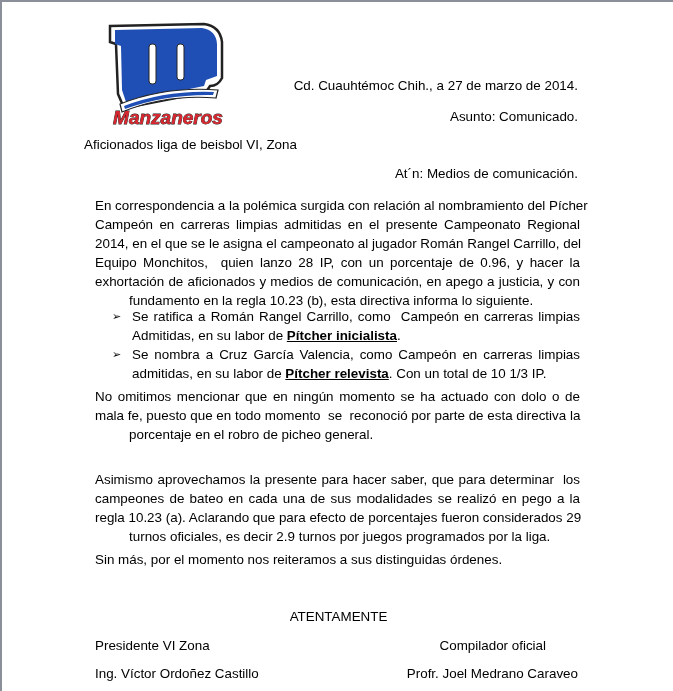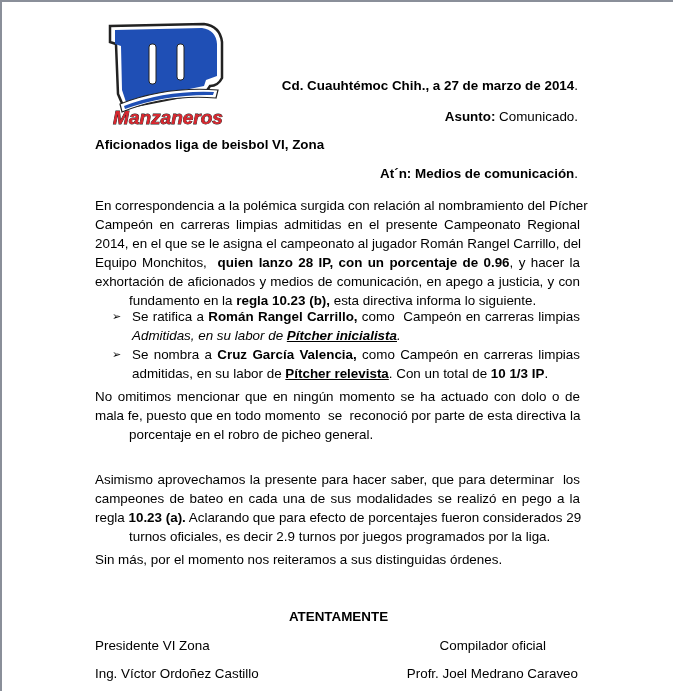--- a/index.html
+++ b/index.html
@@ -26,21 +26,21 @@
       background: #fff;
     }
     .logo {
       position: absolute;
       left: 104px;
       top: 18px;
       width: 124px;
       height: 110px;
     }
     .abs { position: absolute; white-space: nowrap; }
-    b { font-weight: bold; }
+    b { font-weight: normal; }
     .right-line { right: 95px; text-align: right; }
     .para {
       position: absolute;
       left: 93px;
       width: 485px;
       line-height: 19px;
       text-align: justify;
       text-align-last: left;
     }
     .para .line {
@@ -95,42 +95,42 @@
   </svg>
 
   <div class="abs right-line" style="top:76px;">
     <b>Cd. Cuauhtémoc Chih., a 27 de marzo de 2014</b><span>.</span>
   </div>
 
   <div class="abs right-line" style="top:107px;">
     <b>Asunto:</b><span> Comunicado.</span>
   </div>
 
-  <div class="abs" style="left:93px; top:135px;">
+  <div class="abs" style="left:82px; top:135px;">
     <b>Aficionados liga de beisbol VI, Zona</b>
   </div>
 
   <div class="abs right-line" style="top:164px;margin-left:40px;">
     <b>At´n: Medios de comunicación</b><span>.</span>
   </div>
 
   <div class="para" style="top:194px;">
     <span class="line">En correspondencia a la polémica surgida con relación al nombramiento del Pícher</span>
     <span class="line">Campeón en carreras limpias admitidas en el presente Campeonato Regional</span>
     <span class="line">2014, en el que se le asigna el campeonato al jugador Román Rangel Carrillo, del</span>
     <span class="line"><span style="white-space:pre">Equipo Monchitos,  </span><b>quien lanzo 28 IP, con un porcentaje de 0.96</b><span>, y hacer la</span></span>
     <span class="line">exhortación de aficionados y medios de comunicación, en apego a justicia, y con</span>
     <span class="line last"><span style="white-space:pre">fundamento en la </span><b>regla 10.23 (b),</b><span style="white-space:pre"> esta directiva informa lo siguiente.</span></span>
   </div>
 
   <div class="bullet-list" style="top:305px;">
     <div class="bullet">
       <span class="arrow">➢</span>
       <span class="line" style="display:block; text-align:justify; text-align-last:justify; white-space:nowrap;"><span style="white-space:pre">Se ratifica a </span><b>Román Rangel Carrillo,</b><span style="white-space:pre"> como  Campeón en carreras limpias</span></span>
-      <span style="display:block; white-space:nowrap;font-style:italic;"><span style="white-space:pre">Admitidas, en su labor de </span><span class="u">Pítcher inicialista</span><span>.</span></span>
+      <span style="display:block; white-space:nowrap;"><span style="white-space:pre">Admitidas, en su labor de </span><span class="u">Pítcher inicialista</span><span>.</span></span>
     </div>
     <div class="bullet">
       <span class="arrow">➢</span>
       <span class="line" style="display:block; text-align:justify; text-align-last:justify; white-space:nowrap;"><span style="white-space:pre">Se nombra a </span><b>Cruz García Valencia,</b><span style="white-space:pre"> como Campeón en carreras limpias</span></span>
       <span style="display:block; white-space:nowrap;"><span style="white-space:pre">admitidas, en su labor de </span><span class="u">Pítcher relevista</span><span style="white-space:pre">. Con un total de </span><b>10 1/3 IP</b><span>.</span></span>
     </div>
   </div>
 
   <div class="para" style="top:385px;">
     <span class="line">No omitimos mencionar que en ningún momento se ha actuado con dolo o de</span>

